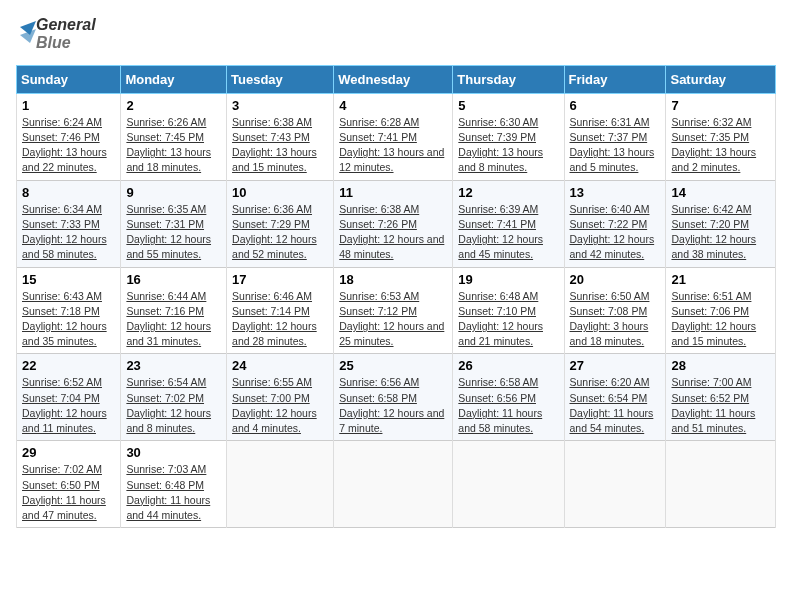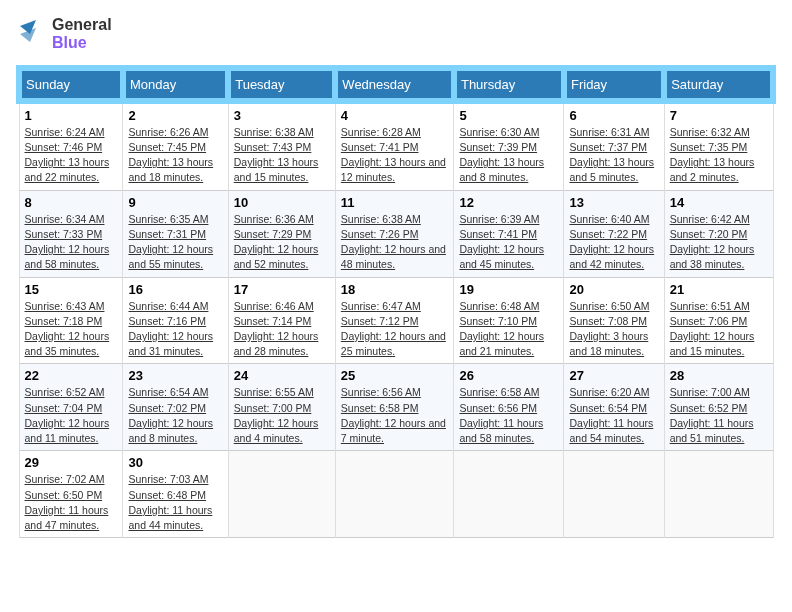--- a/index.html
+++ b/index.html
@@ -11,22 +11,23 @@
       padding: 16px;
     }
     .header-area {
       display: flex;
       justify-content: space-between;
       align-items: flex-start;
       margin-bottom: 12px;
     }
     .logo {
       display: flex;
-      align-items: center;
-      gap: 16px;
+      align-items: flex-end;
+      gap: 0;
+      font-style: italic;
     }
     .title-area {
       text-align: right;
     }
     .main-title {
       font-size: 32px;
       font-weight: normal;
       color: #333;
     }
     .subtitle {
@@ -39,22 +40,22 @@
       font-size: 11px;
     }
     .calendar thead tr {
       background-color: #2c7bb6;
       color: #fff;
     }
     .calendar thead th {
       padding: 6px 4px;
       text-align: left;
       font-size: 13px;
-      font-weight: normal;
-      border: 6px solid #7dd3fc;
+      font-weight: bold;
+      border: 1px solid #7dd3fc;
     }
     .calendar tbody tr {
       border-bottom: 1px solid #ccc;
     }
     .calendar tbody td {
       padding: 4px 5px;
       vertical-align: top;
       border-right: 1px solid #ddd;
       border-left: 1px solid #ddd;
       min-height: 70px;
@@ -83,21 +84,21 @@
 <body>
 
 <div class="header-area">
   <div class="logo">
   <svg width="20" height="36" viewBox="0 0 20 36" xmlns="http://www.w3.org/2000/svg">
     <polygon points="4,10 20,4 14,18" fill="#2c7bb6"></polygon>
     <polygon points="4,18 20,12 14,26" fill="#2c7bb6" opacity="0.6"></polygon>
   </svg>
   <div>
     <div style="font-size:16px;font-weight:bold;color:#333;line-height:1.15;">General</div>
-    <div style="font-size:16px;font-weight:bold;color:#8b5cf6;line-height:1.15;">Blue</div>
+    <div style="font-size:16px;font-weight:bold;color:#737373;line-height:1.15;">Blue</div>
   </div>
 </div>
   <div class="title-area">
     <div class="main-title"></div>
     <div class="subtitle"></div>
   </div>
 </div>
 
 <table class="calendar">
   <thead>
@@ -249,21 +250,21 @@
         <span class="day-num">17</span>
         <div class="day-info">
           <div>Sunrise: 6:46 AM</div>
           <div>Sunset: 7:14 PM</div>
           <div>Daylight: 12 hours and 28 minutes.</div>
         </div>
       </td>
         <td>
         <span class="day-num">18</span>
         <div class="day-info">
-          <div>Sunrise: 6:47 AM</div>
+          <div>Sunrise: 6:53 AM</div>
           <div>Sunset: 7:12 PM</div>
           <div>Daylight: 12 hours and 25 minutes.</div>
         </div>
       </td>
         <td>
         <span class="day-num">19</span>
         <div class="day-info">
           <div>Sunrise: 6:48 AM</div>
           <div>Sunset: 7:10 PM</div>
           <div>Daylight: 12 hours and 21 minutes.</div>

